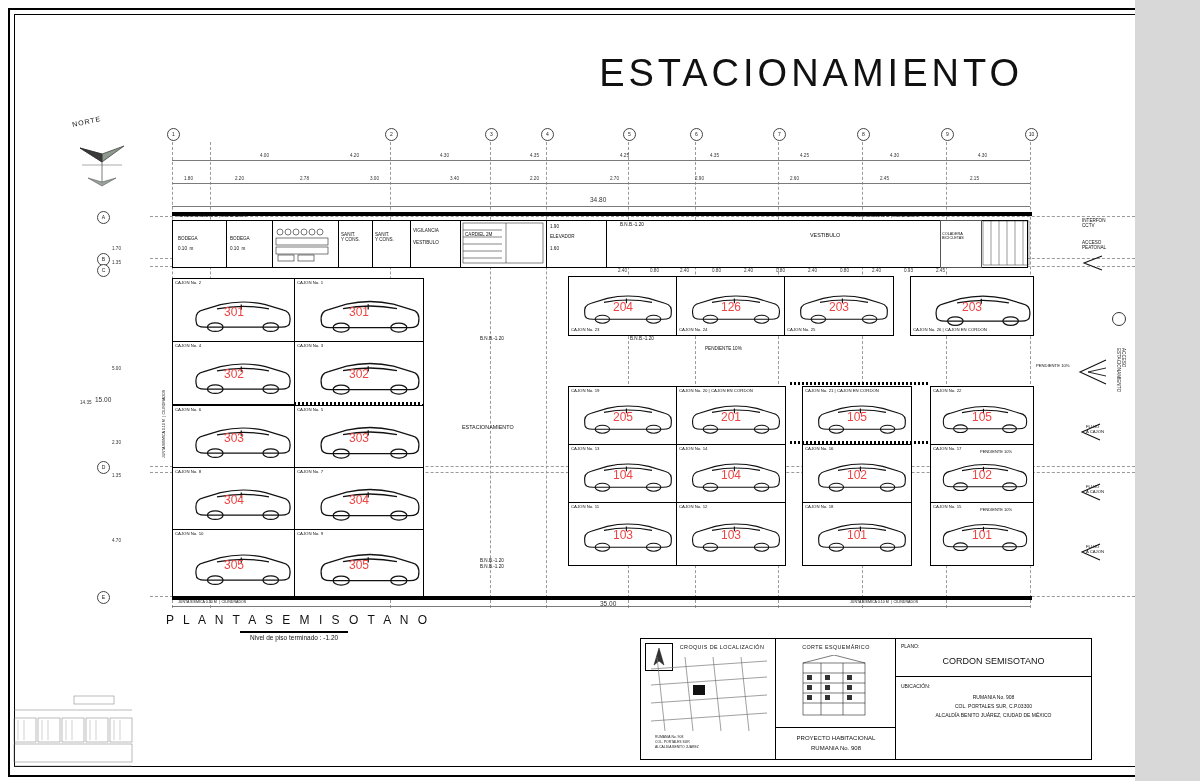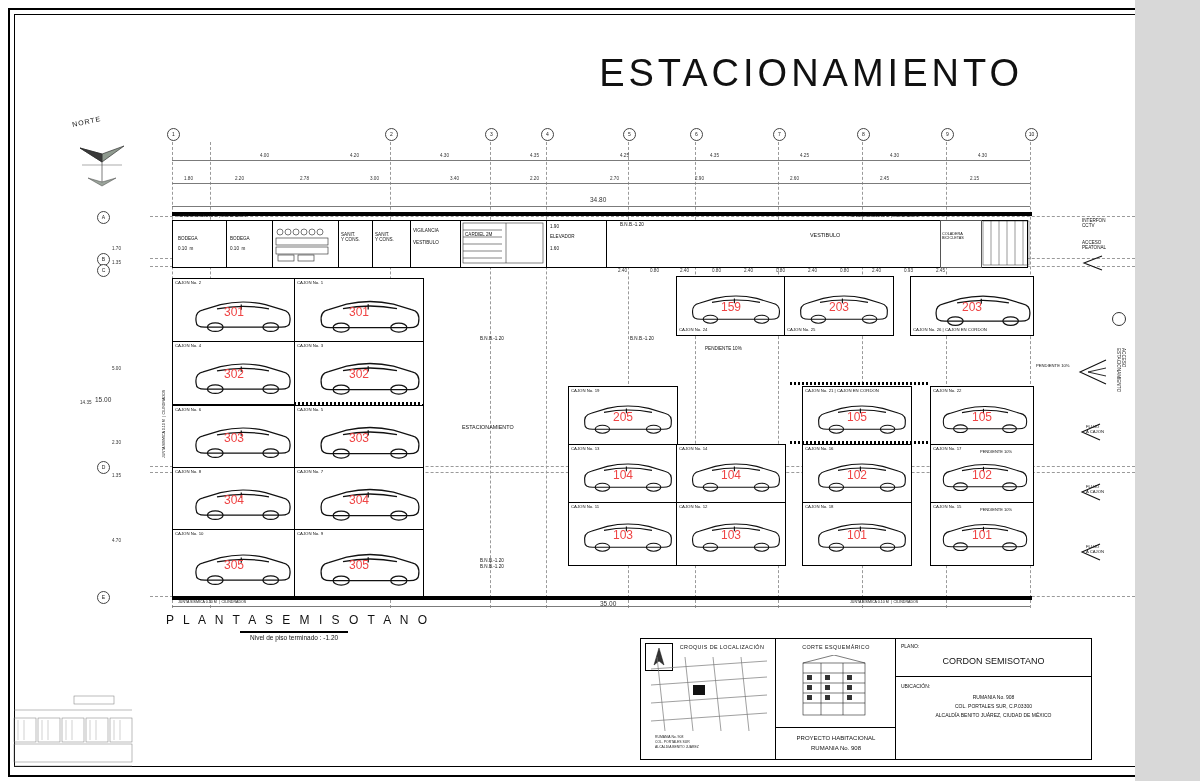--- a/index.html
+++ b/index.html
@@ -408,34 +408,49 @@
           </svg>
       </div>
       <div class="carnum">305</div>
     </div>
 
     <div class="lbl5" style="left:312px;top:296px;">ESTACIONAMIENTO</div>
     <div class="lbl" style="left:330px;top:208px;">B.N.B.-1.20</div>
     <div class="lbl" style="left:330px;top:430px;">B.N.B.-1.20</div>
     <div class="lbl" style="left:480px;top:208px;">B.N.B.-1.20</div>
 
+    <div class="stall" style="left:418px;top:148px;width:108px;height:58px;">
+      <div class="code" style="top:50px;">CAJON No. 23</div>
+      <div class="car">
+        <svg viewBox="0 0 120 44" width="96" height="36">
+            <g fill="none" stroke="#111" stroke-width="1.4">
+          <path d="M6,30 Q4,18 14,16 L34,10 Q60,4 86,10 L106,16 Q116,18 114,30 Q114,36 104,36 L16,36 Q6,36 6,30 Z"></path>
+          <path d="M30,15 Q60,9 90,15"></path>
+              <path d="M58,10 L58,16"></path>
+          <ellipse cx="28" cy="36" rx="9" ry="5"></ellipse>
+              <ellipse cx="92" cy="36" rx="9" ry="5"></ellipse>
+        </g>
+          </svg>
+      </div>
+      <div class="carnum">204</div>
+    </div>
     <div class="stall" style="left:526px;top:148px;width:108px;height:58px;">
       <div class="code" style="top:50px;">CAJON No. 24</div>
       <div class="car">
         <svg viewBox="0 0 120 44" width="96" height="36">
             <g fill="none" stroke="#111" stroke-width="1.4">
           <path d="M6,30 Q4,18 14,16 L34,10 Q60,4 86,10 L106,16 Q116,18 114,30 Q114,36 104,36 L16,36 Q6,36 6,30 Z"></path>
           <path d="M30,15 Q60,9 90,15"></path>
               <path d="M58,10 L58,16"></path>
           <ellipse cx="28" cy="36" rx="9" ry="5"></ellipse>
               <ellipse cx="92" cy="36" rx="9" ry="5"></ellipse>
         </g>
           </svg>
       </div>
-      <div class="carnum">159</div>
+      <div class="carnum">126</div>
     </div>
     <div class="stall" style="left:634px;top:148px;width:108px;height:58px;">
       <div class="code" style="top:50px;">CAJON No. 25</div>
       <div class="car">
         <svg viewBox="0 0 120 44" width="96" height="36">
             <g fill="none" stroke="#111" stroke-width="1.4">
           <path d="M6,30 Q4,18 14,16 L34,10 Q60,4 86,10 L106,16 Q116,18 114,30 Q114,36 104,36 L16,36 Q6,36 6,30 Z"></path>
           <path d="M30,15 Q60,9 90,15"></path>
               <path d="M58,10 L58,16"></path>
           <ellipse cx="28" cy="36" rx="9" ry="5"></ellipse>
@@ -470,20 +485,35 @@
             <g fill="none" stroke="#111" stroke-width="1.4">
           <path d="M6,30 Q4,18 14,16 L34,10 Q60,4 86,10 L106,16 Q116,18 114,30 Q114,36 104,36 L16,36 Q6,36 6,30 Z"></path>
           <path d="M30,15 Q60,9 90,15"></path>
               <path d="M58,10 L58,16"></path>
           <ellipse cx="28" cy="36" rx="9" ry="5"></ellipse>
               <ellipse cx="92" cy="36" rx="9" ry="5"></ellipse>
         </g>
           </svg>
       </div>
       <div class="carnum">205</div>
+    </div>
+    <div class="stall" style="left:526px;top:258px;width:108px;height:58px;">
+      <div class="code">CAJON No. 20 | CAJON EN CORDON</div>
+      <div class="car">
+        <svg viewBox="0 0 120 44" width="96" height="36">
+            <g fill="none" stroke="#111" stroke-width="1.4">
+          <path d="M6,30 Q4,18 14,16 L34,10 Q60,4 86,10 L106,16 Q116,18 114,30 Q114,36 104,36 L16,36 Q6,36 6,30 Z"></path>
+          <path d="M30,15 Q60,9 90,15"></path>
+              <path d="M58,10 L58,16"></path>
+          <ellipse cx="28" cy="36" rx="9" ry="5"></ellipse>
+              <ellipse cx="92" cy="36" rx="9" ry="5"></ellipse>
+        </g>
+          </svg>
+      </div>
+      <div class="carnum">201</div>
     </div>
     <div class="stall" style="left:652px;top:258px;width:108px;height:58px;">
       <div class="code">CAJON No. 21 | CAJON EN CORDON</div>
       <div class="car">
         <svg viewBox="0 0 120 44" width="96" height="36">
             <g fill="none" stroke="#111" stroke-width="1.4">
           <path d="M6,30 Q4,18 14,16 L34,10 Q60,4 86,10 L106,16 Q116,18 114,30 Q114,36 104,36 L16,36 Q6,36 6,30 Z"></path>
           <path d="M30,15 Q60,9 90,15"></path>
               <path d="M58,10 L58,16"></path>
           <ellipse cx="28" cy="36" rx="9" ry="5"></ellipse>

